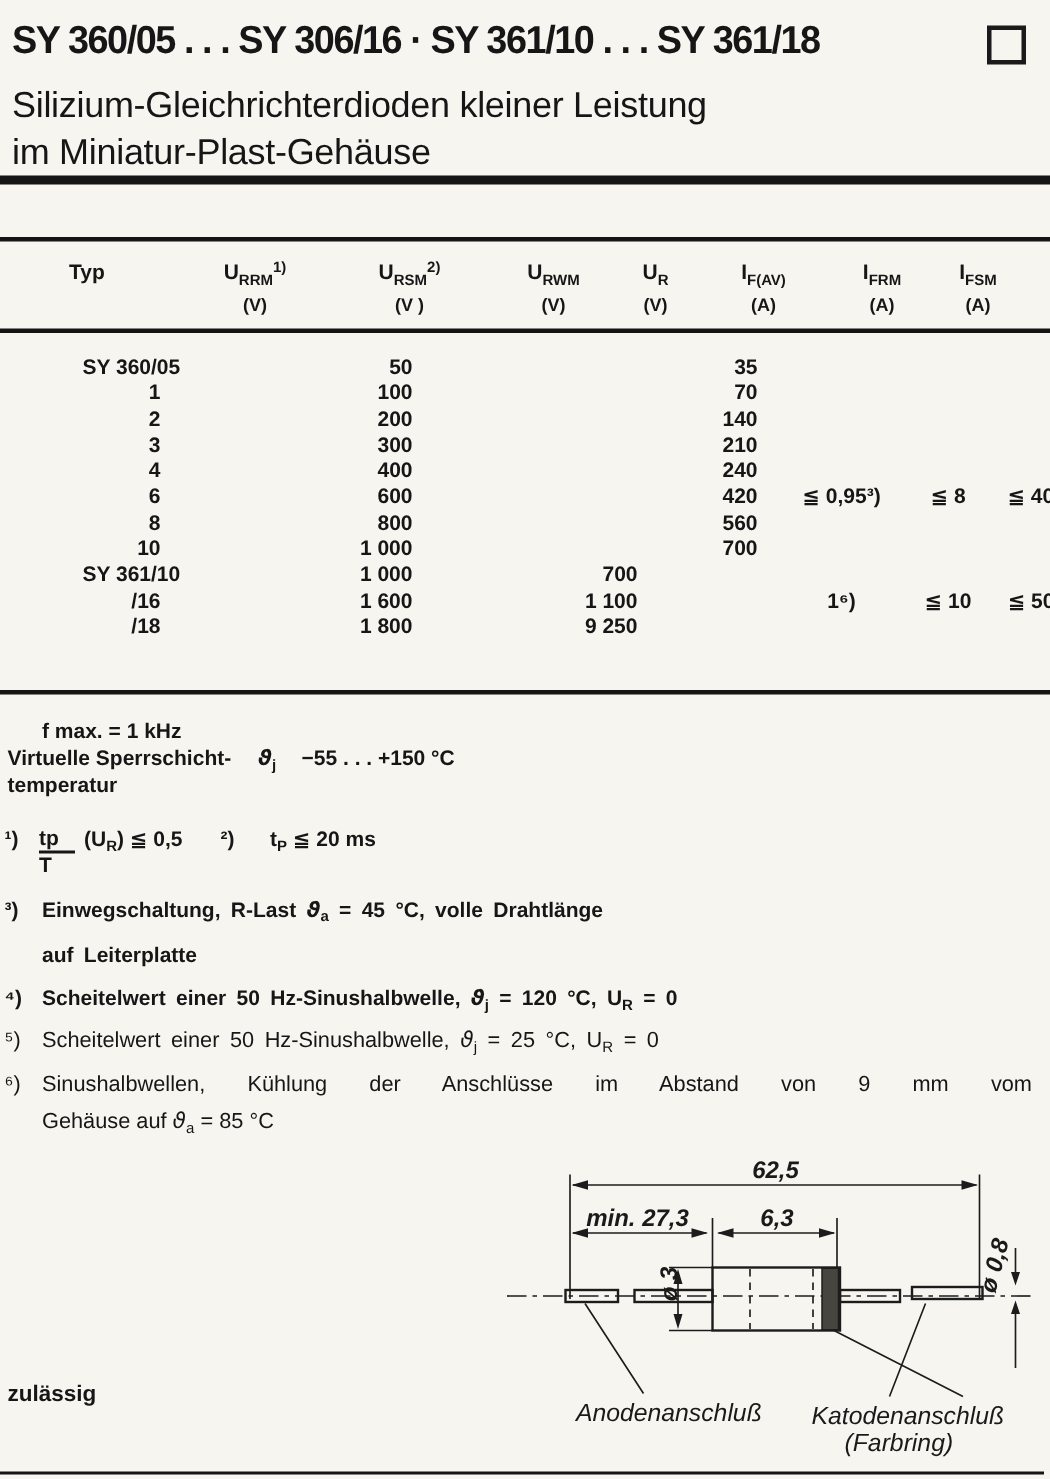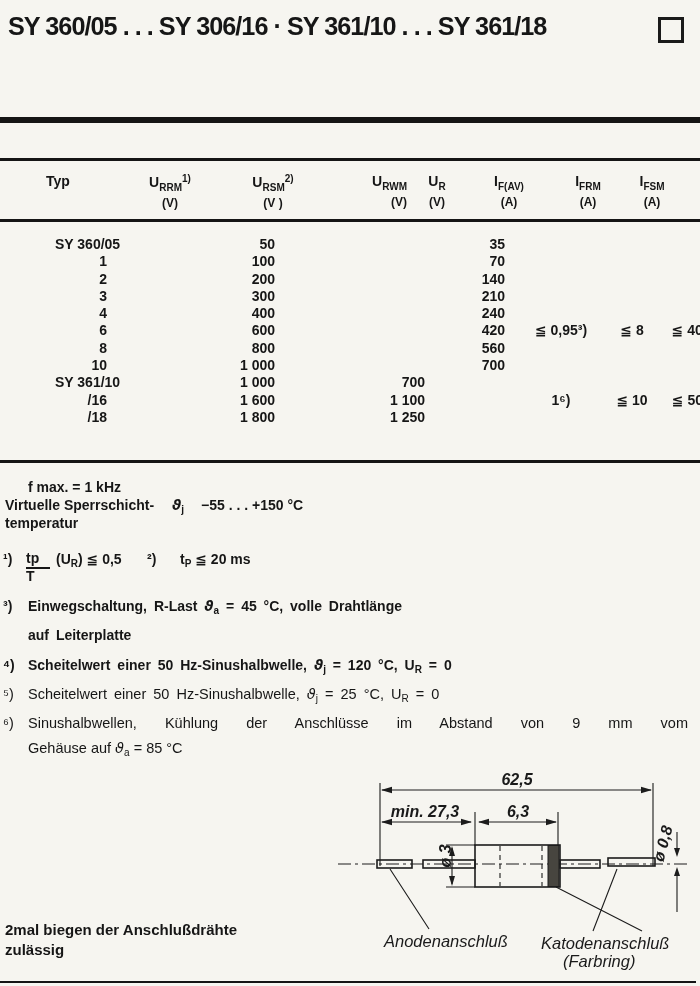--- a/index.html
+++ b/index.html
@@ -54,36 +54,40 @@
   .dtx{font:italic 700 16px "Liberation Sans","DejaVu Sans",sans-serif;fill:#1a1a1a;}
   .ltx{font:italic 400 16.5px "Liberation Sans","DejaVu Sans",sans-serif;fill:#1a1a1a;}
 </style>
 </head>
 <body>
 
 <div class="page">
 
   <div class="title">SY 360/05 . . . SY 306/16  ·  SY 361/10 . . . SY 361/18</div>
   <div class="markbox"></div>
+  <div class="subtitle">
+    <div>Silizium-Gleichrichterdioden kleiner Leistung</div>
+    <div>im Miniatur-Plast-Gehäuse</div>
+  </div>
   <div class="rule" style="top:117px;height:6px;width:700px;"></div>
 
   <div class="rule" style="top:158px;height:2.5px;width:700px;"></div>
   <div class="thead abs" style="top:165px;left:0;width:700px;height:54px;">
     <div class="hcell" style="left:3px;top:8px;">
       <div class="hl1">Typ</div>
     </div>
     <div class="hcell" style="left:115px;top:8px;">
       <div class="hl1"><span>U</span><span class="hsub">RRM</span><span class="hsup">1)</span></div>
       <div class="hl2">(V)</div>
     </div>
     <div class="hcell" style="left:218px;top:8px;">
       <div class="hl1"><span>U</span><span class="hsub">RSM</span><span class="hsup">2)</span></div>
       <div class="hl2">(V )</div>
     </div>
-    <div class="hcell" style="left:297px;top:8px;text-align:right;">
+    <div class="hcell" style="left:314px;top:8px;">
       <div class="hl1"><span>U</span><span class="hsub">RWM</span></div>
       <div class="hl2">(V)</div>
     </div>
     <div class="hcell" style="left:382px;top:8px;">
       <div class="hl1"><span>U</span><span class="hsub">R</span></div>
       <div class="hl2">(V)</div>
     </div>
     <div class="hcell" style="left:454px;top:8px;">
       <div class="hl1"><span>I</span><span class="hsub">F(AV)</span></div>
       <div class="hl2">(A)</div>
@@ -151,21 +155,21 @@
         <span class="cell c-typ short">/16</span>
         <span class="cell c-urrm">1 600</span>
         <span class="cell c-urwm">1 100</span>
         <span class="cell c-ifav">1⁶)</span>
         <span class="cell c-ifrm">≦ 10</span>
         <span class="cell c-ifsm">≦ 50⁵)</span>
       </div>
       <div class="trow">
         <span class="cell c-typ short">/18</span>
         <span class="cell c-urrm">1 800</span>
-        <span class="cell c-urwm">1 250</span>
+        <span class="cell c-urwm">9 250</span>
       </div>
     </div>
   <div class="rule" style="top:460px;height:2.5px;width:700px;"></div>
 
   <div>
     <div class="nline" style="top:479px;margin-left:23px;">f max. = 1 kHz</div>
     <div class="nline" style="top:497px;">
       <span>Virtuelle Sperrschicht-</span>
       <span class="abs" style="left:167px;"><span class="gs">ϑ</span><span class="sb">j</span></span>
       <span class="abs" style="left:196px;">−55 . . . +150 °C</span>
@@ -197,21 +201,20 @@
     <span class="fm">⁵)</span>
     <span class="fbody"><span>Scheitelwert einer 50 Hz-Sinushalbwelle,</span> <span class="gs">ϑ</span><span class="sb">j</span> <span>= 25 °C, U</span><span class="sb">R</span> <span>= 0</span></span>
   </div>
   <div class="fline reg" style="top:715px;">
     <span class="fm">⁶)</span>
     <span class="fbody just">Sinushalbwellen, Kühlung der Anschlüsse im Abstand von 9 mm vom</span>
     <span class="fbody" style="margin-top:9px;"><span>Gehäuse auf</span> <span class="gs">ϑ</span><span class="sb">a</span> <span>= 85 °C</span></span>
   </div>
 
   <div class="bnote">
-    <div>2mal biegen der Anschlußdrähte</div>
     <div>zulässig</div>
   </div>
 
   <svg class="drawing" width="370" height="231" viewBox="330 755 370 231">
 
     <path class="dln" d="M380,783 V866 M653,783 V866 M475,812 V846 M558,812 V846"></path>
 
     <line class="dln" x1="382" y1="790" x2="651" y2="790"></line>
     <polygon class="ar" points="381,790 392,786.8 392,793.2"></polygon>
     <polygon class="ar" points="652,790 641,786.8 641,793.2"></polygon>

